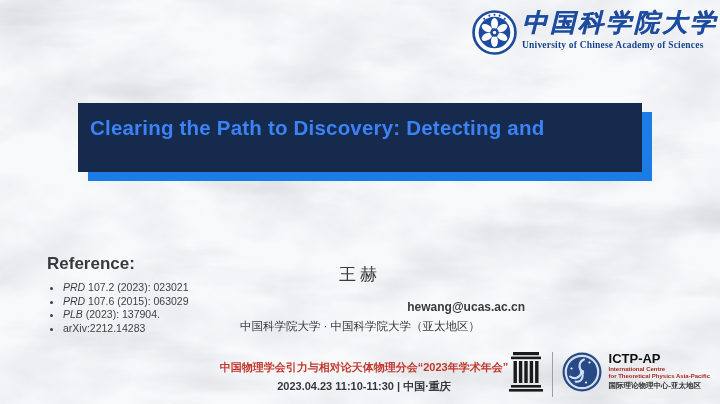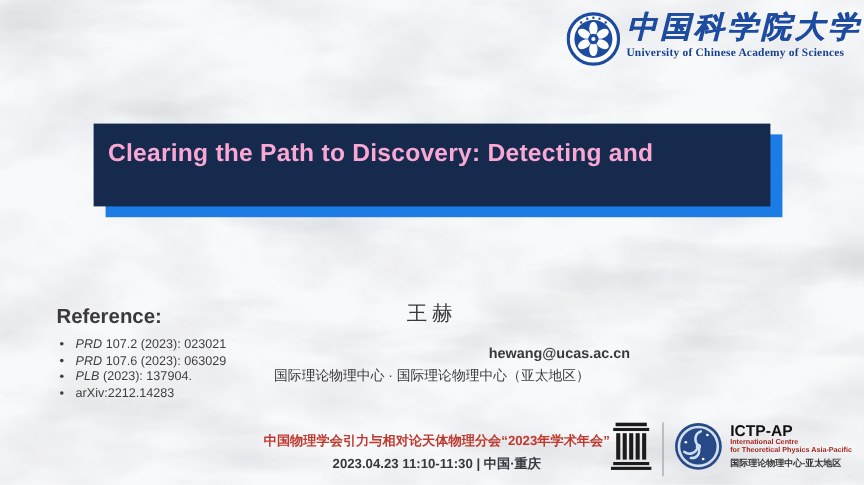--- a/index.html
+++ b/index.html
@@ -33,38 +33,38 @@
 
   
   .banner {
     position: absolute; left: 78px; top: 103px; z-index: 2;
     width: 552px; height: 57px;
     padding: 12px 0 0 12px;
     background: #152a4d;
     box-shadow: 10px 9px 0 0 #1a7ce4;
   }
   .banner-line {
-    color: #f9a8d4; font-weight: bold;
+    color: #3b82f6; font-weight: bold;
     font-size: 20.5px; line-height: 25px; letter-spacing: 0.2px;
     white-space: nowrap;
   }
 
   
   .reference { position: absolute; left: 47px; top: 254px; z-index: 2; }
   .ref-heading { font-size: 17px; font-weight: bold; color: #3a3a3c; }
   .ref-list { margin: 7px 0 0 0; padding-left: 16px; }
   .ref-item {
     font-size: 10.5px; line-height: 13.5px; color: #3f3f41;
     white-space: nowrap;
   }
   .journal { font-style: italic; }
 
   
   .speaker {
-    position: absolute; left: 195px; top: 250px; width: 330px;
+    position: absolute; left: 195px; top: 263px; width: 330px;
     text-align: center; color: #3a3a3c; z-index: 2;
   }
   .speaker-name { font-size: 17px; letter-spacing: 4px; }
   .speaker-email { font-size: 12px; font-weight: bold; margin-top: 14px; color: #39393b; text-align: right; }
   .speaker-affil { font-size: 11.5px; margin-top: 5px; color: #3a3a3c; }
 
   
   .footer-center {
     position: absolute; left: 184px; top: 360px; width: 360px;
     text-align: center; z-index: 2;
@@ -133,30 +133,30 @@
 </div>
 
 <div class="banner">
   <div class="banner-line">Clearing the Path to Discovery: Detecting and</div>
 </div>
 
 <div class="reference">
   <div class="ref-heading">Reference:</div>
   <ul class="ref-list">
     <li class="ref-item"><span class="journal">PRD</span><span> 107.2 (2023): 023021</span></li>
-    <li class="ref-item"><span class="journal">PRD</span><span> 107.6 (2023): 063029</span></li>
+    <li class="ref-item"><span class="journal">PRD</span><span> 107.6 (2015): 063029</span></li>
     <li class="ref-item"><span class="journal">PLB</span><span> (2023): 137904.</span></li>
     <li class="ref-item"><span class="journal"></span><span>arXiv:2212.14283</span></li>
   </ul>
 </div>
 
 <div class="speaker">
   <div class="speaker-name">王赫</div>
   <div class="speaker-email">hewang@ucas.ac.cn</div>
-  <div class="speaker-affil">国际理论物理中心 · 国际理论物理中心（亚太地区）</div>
+  <div class="speaker-affil">中国科学院大学 · 中国科学院大学（亚太地区）</div>
 </div>
 
 <div class="footer-center">
   <div class="conf-line">中国物理学会引力与相对论天体物理分会“2023年学术年会”</div>
   <div class="date-line">2023.04.23 11:10-11:30 | 中国·重庆</div>
 </div>
 
 <div class="footer-logos">
   <svg class="unesco-icon" viewBox="0 0 34 42" aria-hidden="true">
     <g fill="#1b1b1b">

